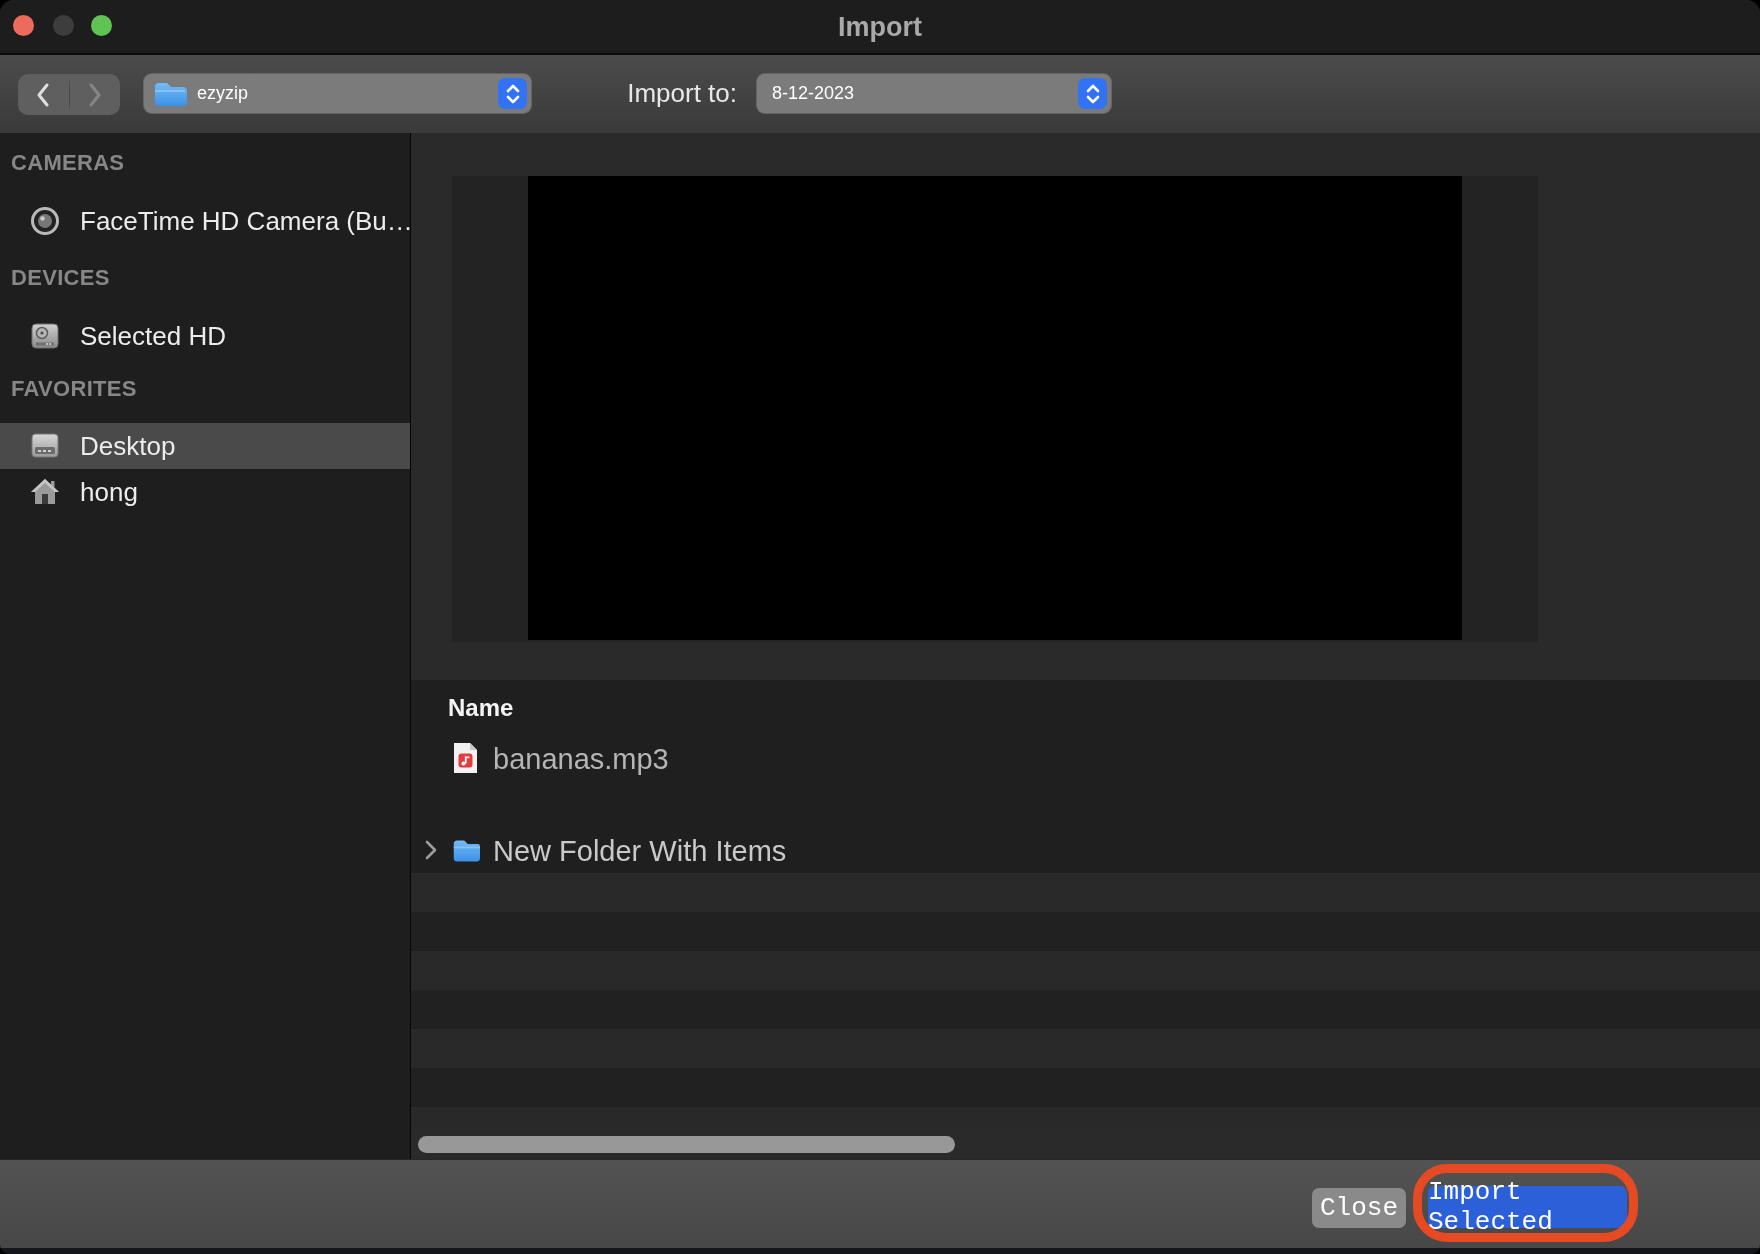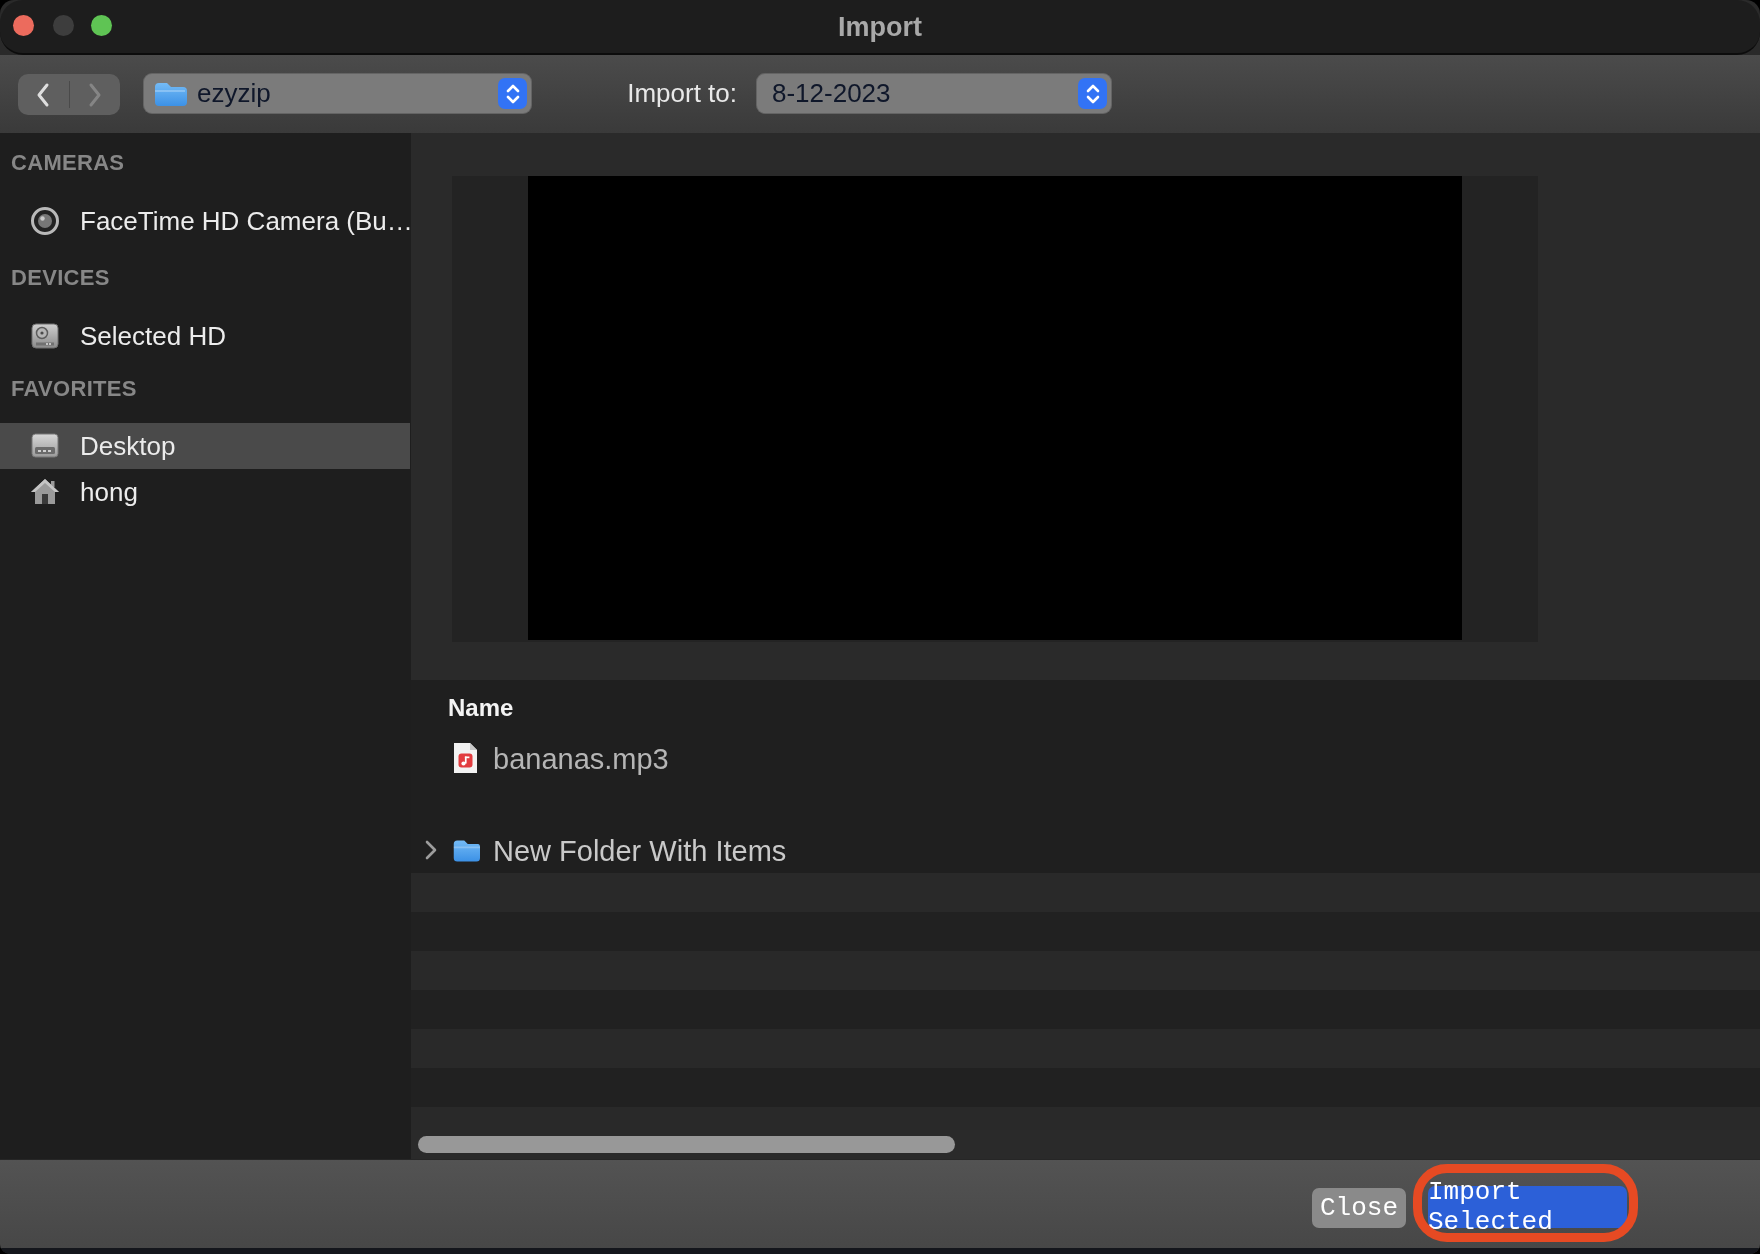--- a/index.html
+++ b/index.html
@@ -3,48 +3,48 @@
 <meta charset="utf-8">
 <style>
   html,body{margin:0;padding:0;background:#000;}
   body{width:1760px;height:1254px;position:relative;font-family:"Liberation Sans",sans-serif;
        -webkit-font-smoothing:antialiased;}
   .window{position:absolute;left:0;top:0;width:1760px;height:1254px;background:#2a2a2a;
           border-radius:14px 14px 10px 10px;overflow:hidden;}
 
   
   .titlebar{position:absolute;left:0;top:0;width:1760px;height:53px;background:#1d1d1d;
-            border-bottom:2px solid #0c0c0c;border-radius:23px;}
+            border-bottom:2px solid #0c0c0c;}
   .traffic{position:absolute;top:15px;width:21px;height:21px;border-radius:50%;}
   .t-close{left:13px;background:#ec6b5d;}
   .t-min{left:53px;background:#3d3d3d;}
   .t-zoom{left:91px;background:#5fc454;}
   .window-title{position:absolute;left:0;top:12px;width:100%;text-align:center;
                 font-size:27px;font-weight:bold;color:#a9a9a9;}
 
   
   .toolbar{position:absolute;left:0;top:55px;width:1760px;height:78px;
            background:linear-gradient(#4b4b4b,#3a3a3a);}
   .navctl{position:absolute;left:18px;top:19px;width:102px;height:41px;border-radius:10px;
           background:#5f5f5f;display:flex;}
   .navhalf{flex:1;display:flex;align-items:center;justify-content:center;}
   .navdiv{width:1px;background:#4a4a4a;margin:7px 0;}
   .popup{position:absolute;top:18px;height:41px;border-radius:9px;background:#7b7b7b;
          box-shadow:inset 0 0 0 1px rgba(0,0,0,.18);display:flex;align-items:center;}
   .popup-loc{left:143px;width:389px;}
   .popup-evt{left:756px;width:356px;}
-  .popup-text{font-size:26px;color:#0f172a;}
+  .popup-text{font-size:18px;color:#ffffff;}
   .stepper{position:absolute;right:5px;top:5px;width:29px;height:31px;border-radius:7px;
            background:#3273f5;display:flex;align-items:center;justify-content:center;}
   .importto{position:absolute;left:545px;top:23px;width:192px;text-align:right;
             font-size:26px;color:#e8e8e8;}
 
   
   .sidebar{position:absolute;left:0;top:133px;width:410px;height:1026px;background:#1e1e1e;
-           border-right:1px solid #060606;overflow:hidden;padding-left:48px;}
+           border-right:1px solid #060606;overflow:hidden;}
   .side-header{position:absolute;left:11px;font-size:22px;font-weight:bold;color:#878787;
                letter-spacing:.3px;}
   .side-row{position:absolute;left:0;width:410px;height:46px;display:flex;align-items:center;}
   .side-row.selected{background:#4a4a4a;}
   .side-icon{position:absolute;left:28px;width:34px;height:34px;display:flex;
              align-items:center;justify-content:center;}
   .side-label{position:absolute;left:80px;font-size:26px;color:#ececec;white-space:nowrap;}
 
   
   .content{position:absolute;left:411px;top:133px;width:1349px;height:1140px;background:#2a2a2a;}

